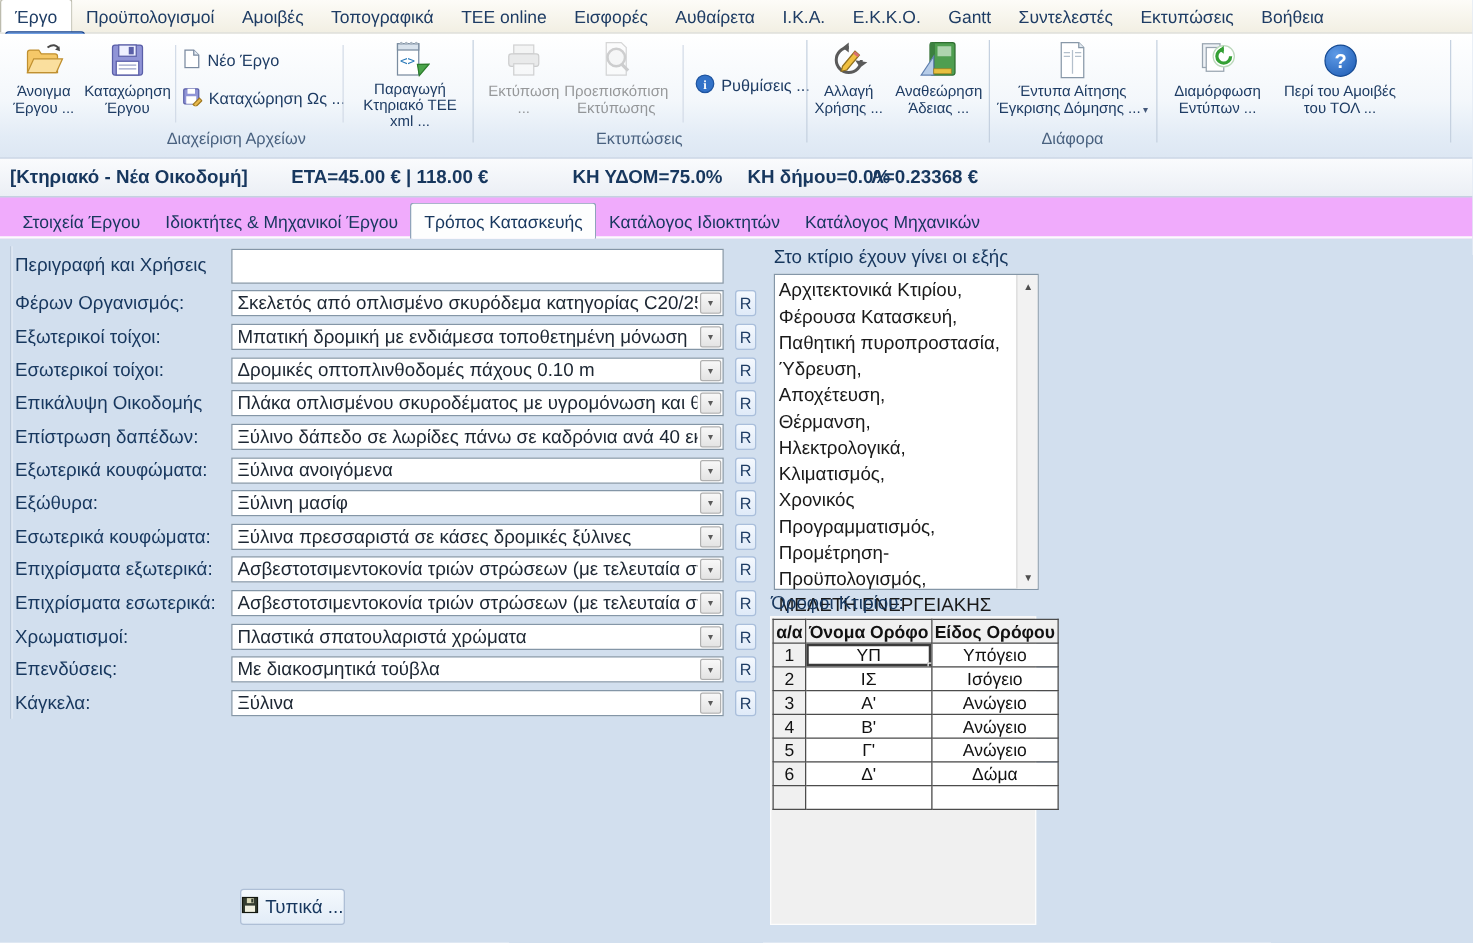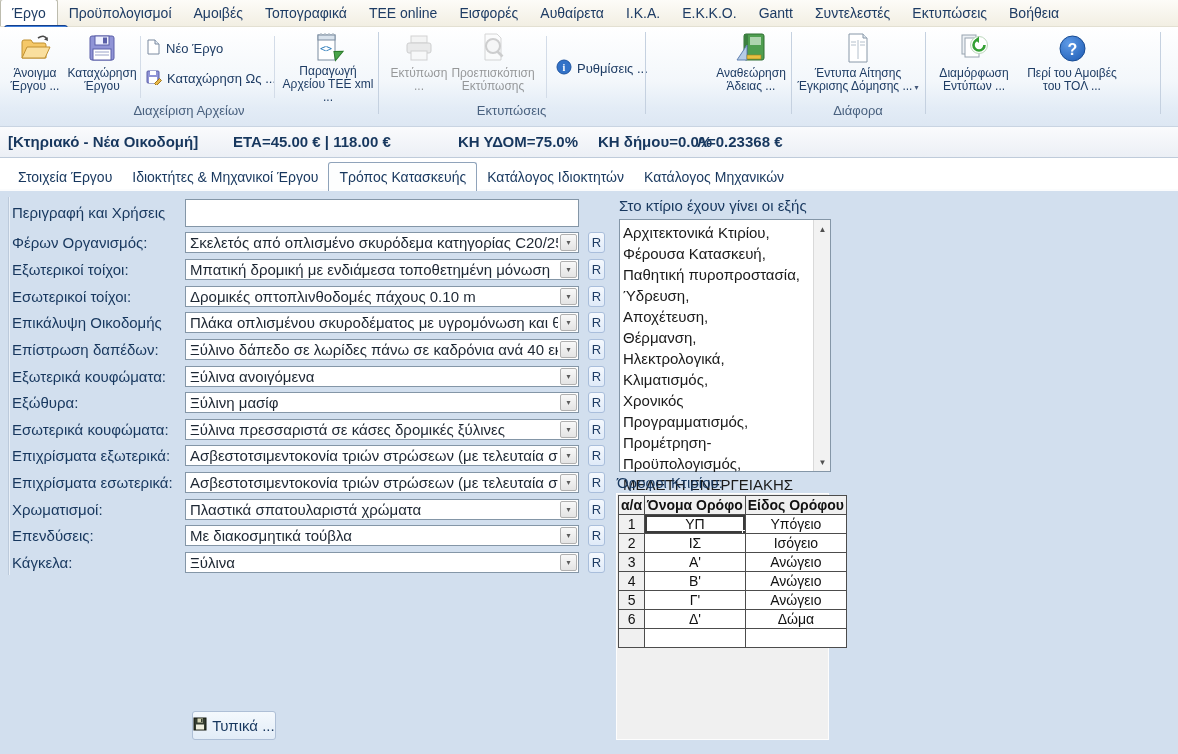--- a/index.html
+++ b/index.html
@@ -39,21 +39,21 @@
   .mini-caret { font-size:8px; color:#44587a; margin-left:2px; }
 
   
   .statusband { position:absolute; top:127px; left:0; width:100%; height:31px;
     background:linear-gradient(#fafbfd,#ebeff5); border-bottom:1px solid #bfcbda; }
   .statusband span { position:absolute; top:0; line-height:30px; font-weight:bold;
     font-size:15px; color:#17375e; white-space:nowrap; }
 
   
   .tabstrip { position:absolute; top:158px; left:0; width:100%; height:33px;
-    background:#ffffff; }
+    background:#f0abfc; }
   .tabstrip::after { content:""; position:absolute; left:0; bottom:0; width:100%;
     height:2px; background:#fbfcfd; }
   .dtabs { position:absolute; left:8px; bottom:0; display:flex; z-index:2; }
   .dtab { padding:0 10px; height:27px; line-height:27px; font-size:14px;
     color:#17375e; white-space:nowrap; }
   .dtab.active { background:#fdfefe; border:1px solid #8fa3ba; border-bottom:none;
     border-radius:3px 3px 0 0; height:29px; margin-top:-2px; line-height:29px; }
 
   
   .content { position:absolute; top:191px; left:0; width:1178px; height:563px;
@@ -194,21 +194,21 @@
             <rect x="6" y="4" width="17" height="25" fill="#fff" stroke="#7a8ca0"></rect>
             <rect x="6" y="4" width="17" height="5" fill="#d9e3ed" stroke="#7a8ca0"></rect>
             <circle cx="9" cy="3.5" r="1.2" fill="#aab6c2"></circle>
             <circle cx="13" cy="3.5" r="1.2" fill="#aab6c2"></circle>
             <circle cx="17" cy="3.5" r="1.2" fill="#aab6c2"></circle>
             <circle cx="21" cy="3.5" r="1.2" fill="#aab6c2"></circle>
             <text x="8" y="21" font-size="10" fill="#2878b8" font-family="monospace">&lt;&gt;</text>
             <path d="M21 23 L28 17 L28 29 Z" transform="rotate(40 25 23)" fill="#4aa44a" stroke="#2c7c2c"></path>
           </svg>
       </span>
-      <span>Παραγωγή Αρχείου ΤΕΕ xml ...</span>
+      <span>Παραγωγή Κτηριακό ΤΕΕ xml ...</span>
     </div>
 
     <div class="glabel" style="left:2px;width:374px">Διαχείριση Αρχείων</div>
     <div class="gdiv" style="left:378px"></div>
 
     <div class="rbtn disabled" style="left:392px;width:54px">
       <span class="ric">
         <svg width="32" height="32" viewBox="0 0 32 32">
             <rect x="8" y="4" width="16" height="7" fill="#ececec" stroke="#a8a8a8"></rect>
             <rect x="4" y="11" width="24" height="10" rx="2" fill="#d9d9d9" stroke="#a0a0a0"></rect>
@@ -237,20 +237,32 @@
             <circle cx="8" cy="8" r="7" fill="#3272c8" stroke="#1e54a0"></circle>
             <text x="8" y="12" text-anchor="middle" font-size="10" font-weight="bold" fill="#fff" font-family="serif">i</text>
           </svg>
       </span>
       <span>Ρυθμίσεις ...</span>
     </div>
 
     <div class="glabel" style="left:378px;width:267px">Εκτυπώσεις</div>
     <div class="gdiv" style="left:645px"></div>
 
+    <div class="rbtn" style="left:650px;width:58px">
+      <span class="ric">
+        <svg width="32" height="32" viewBox="0 0 32 32">
+            <path d="M26 16 A10 10 0 1 1 16 6" fill="none" stroke="#5a5a5a" stroke-width="2.4"></path>
+            <path d="M16 2 L16 10 L11 6 Z" fill="#5a5a5a"></path>
+            <path d="M26 22 L26 12 L31 17 Z" transform="rotate(100 26 17)" fill="#5a5a5a"></path>
+            <path d="M11 21 L21 9 L24.5 12 L14.5 24 L10 25 Z" fill="#f0c040" stroke="#907020"></path>
+            <path d="M21 9 L24.5 12 L23 13.8 L19.5 10.8 Z" fill="#d87070"></path>
+          </svg>
+      </span>
+      <span>Αλλαγή Χρήσης ...</span>
+    </div>
 
     <div class="rbtn" style="left:710px;width:82px">
       <span class="ric">
         <svg width="32" height="32" viewBox="0 0 32 32">
             <rect x="9" y="2" width="20" height="26" rx="2" fill="#4f9e50" stroke="#2f6e30"></rect>
             <rect x="9" y="2" width="4" height="26" fill="#3c8040"></rect>
             <rect x="15" y="5" width="11" height="8" fill="#aed4ae"></rect>
             <path d="M2 28 L12 13 L12 28 Z" fill="#b6cce8" stroke="#6080b0"></path>
             <rect x="12" y="23" width="14" height="4" fill="#e8c040" stroke="#a08020" stroke-width=".6"></rect>
           </svg>

